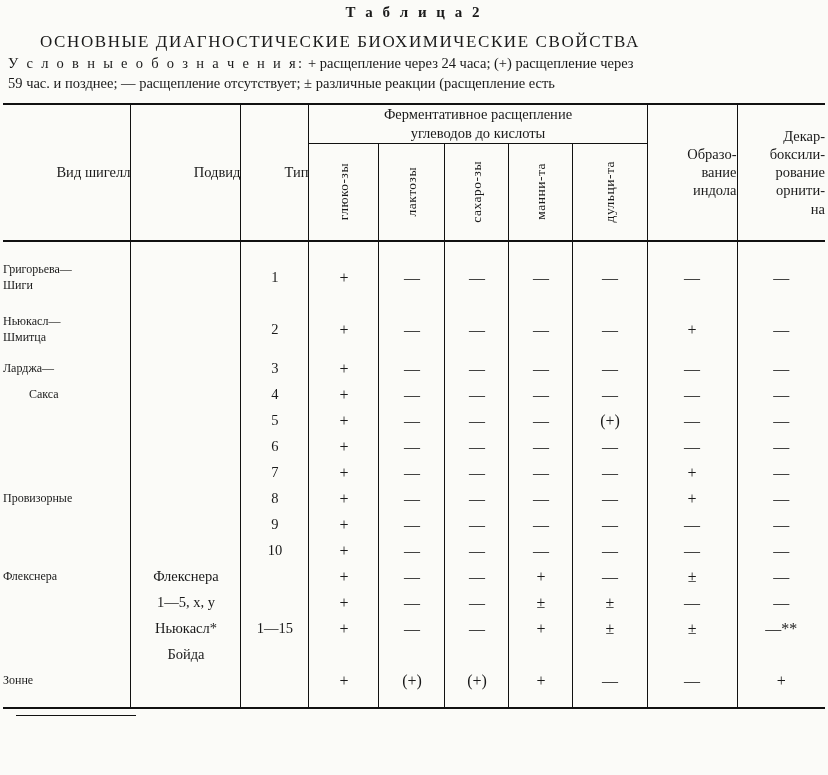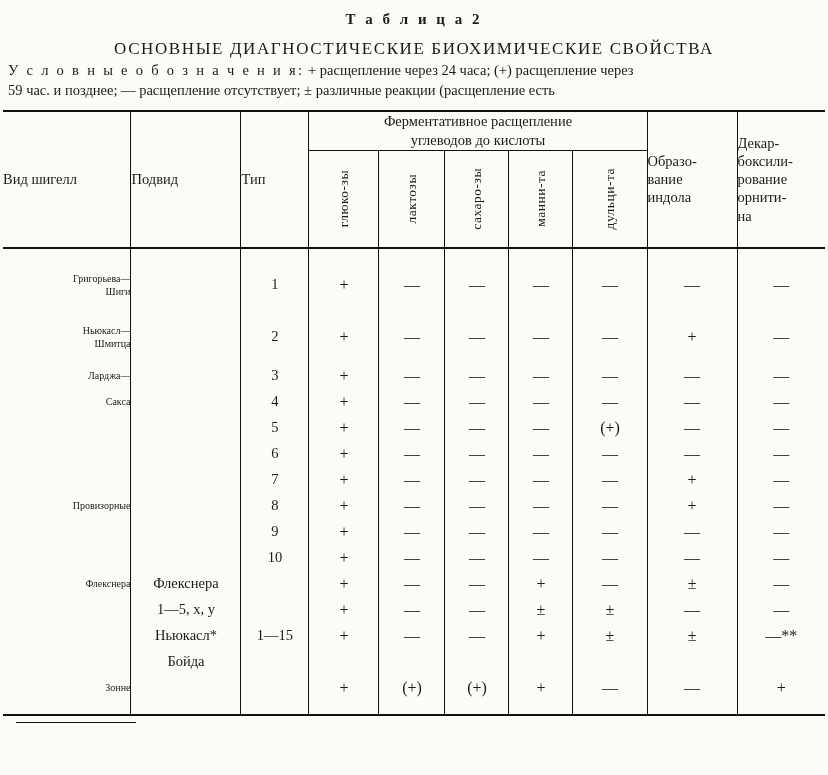--- a/index.html
+++ b/index.html
@@ -10,24 +10,23 @@
     -webkit-font-smoothing:none;
   }
   .page{position:relative;width:828px;height:775px;overflow:hidden;}
 
   .tbl-num{
     text-align:center;
     font-family:"Liberation Serif", serif;
     font-weight:bold;
     font-size:15px;
     letter-spacing:3px;
-    margin-top:11px;
+    margin-top:4px;
   }
   .title{
-    text-align:center;
     font-size:17px;
     letter-spacing:1.6px;
     line-height:1.35;
     margin-top:10px;
     padding:0 40px;
   }
   .legend{
     font-size:14.5px;
     line-height:1.35;
     padding:0 8px;
@@ -51,21 +50,21 @@
   }
 
   
   .bt-thick{border-top:2.5px solid #111;}
   .bb-thick{border-bottom:2.5px solid #111;}
   .bl{border-left:1.2px solid #111;}
   .br{border-right:1.2px solid #111;}
   .bb{border-bottom:1.2px solid #111;}
 
   .hdr-cell{
-    text-align:left;
+    text-align:right;
     line-height:1.25;
     padding:4px 3px;
   }
   .hdr-group{
     text-align:center;
     line-height:1.3;
     padding:6px 4px 4px 4px;
     margin-top:34px;
   }
   .vert{
@@ -76,22 +75,22 @@
     margin:0 auto;
     line-height:1.15;
     font-size:13.5px;
     letter-spacing:.5px;
   }
   .vert-wrap{height:96px;display:flex;align-items:center;justify-content:center;}
 
   .name-cell{
     padding-left:8px;
     line-height:1.3;
-    font-size:10px;
-    text-align:right;
+    font-size:12px;
+    text-align:left;
   }
   .sub-cell{
     text-align:center;
     line-height:1.35;
     font-size:14.5px;
   }
   .type-cell{text-align:center;font-size:14.5px;}
   .sym{text-align:center;font-size:16px;line-height:1.1;}
 
   .row-h{height:26px;}

